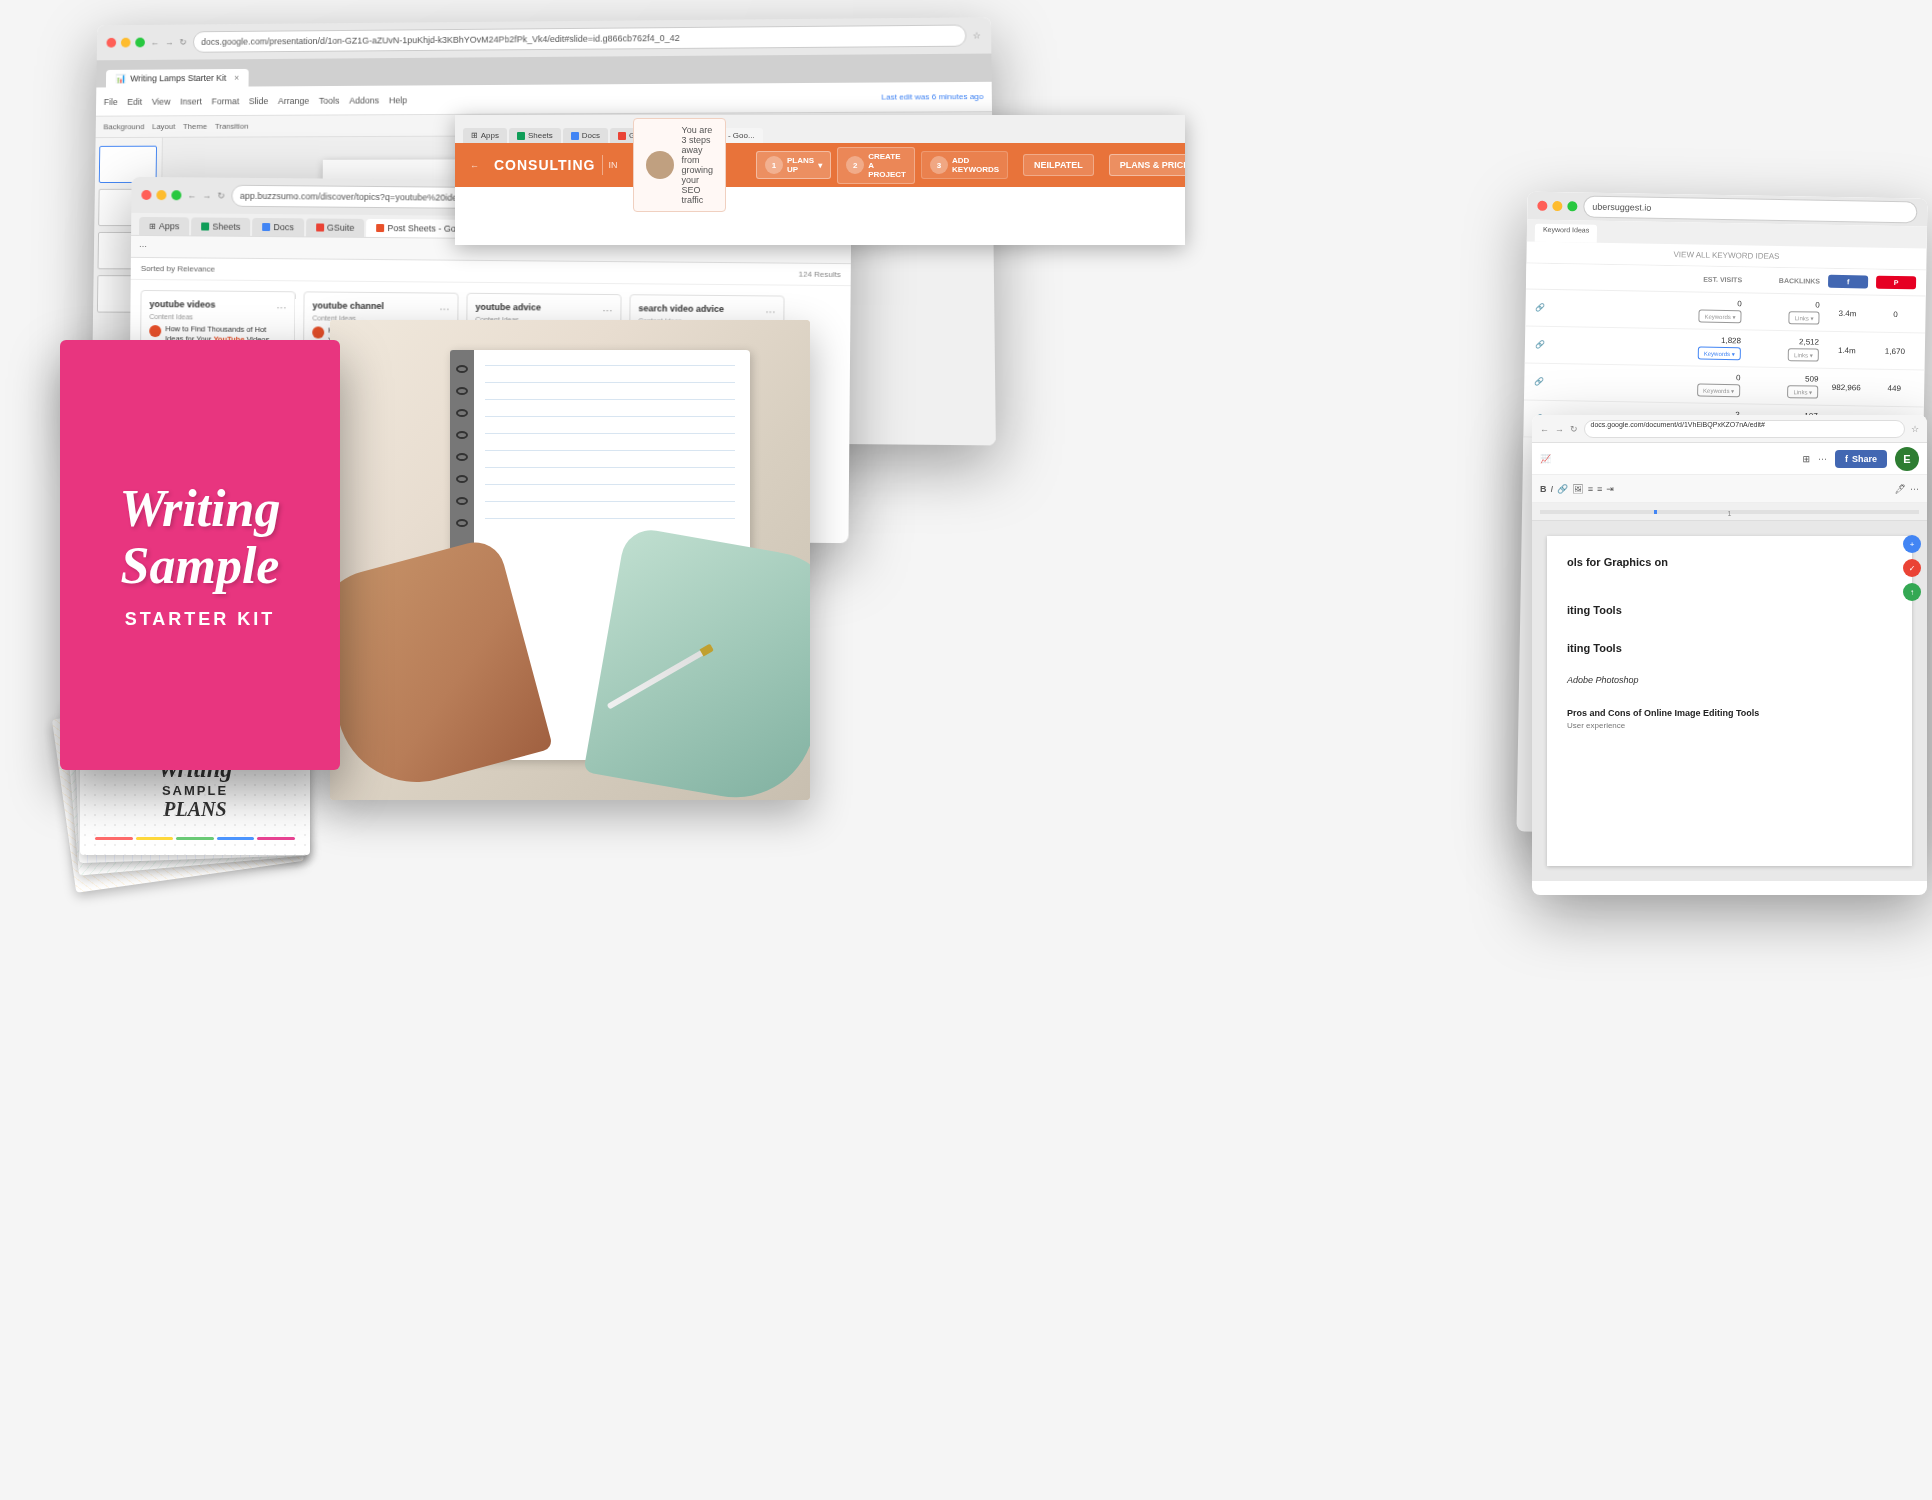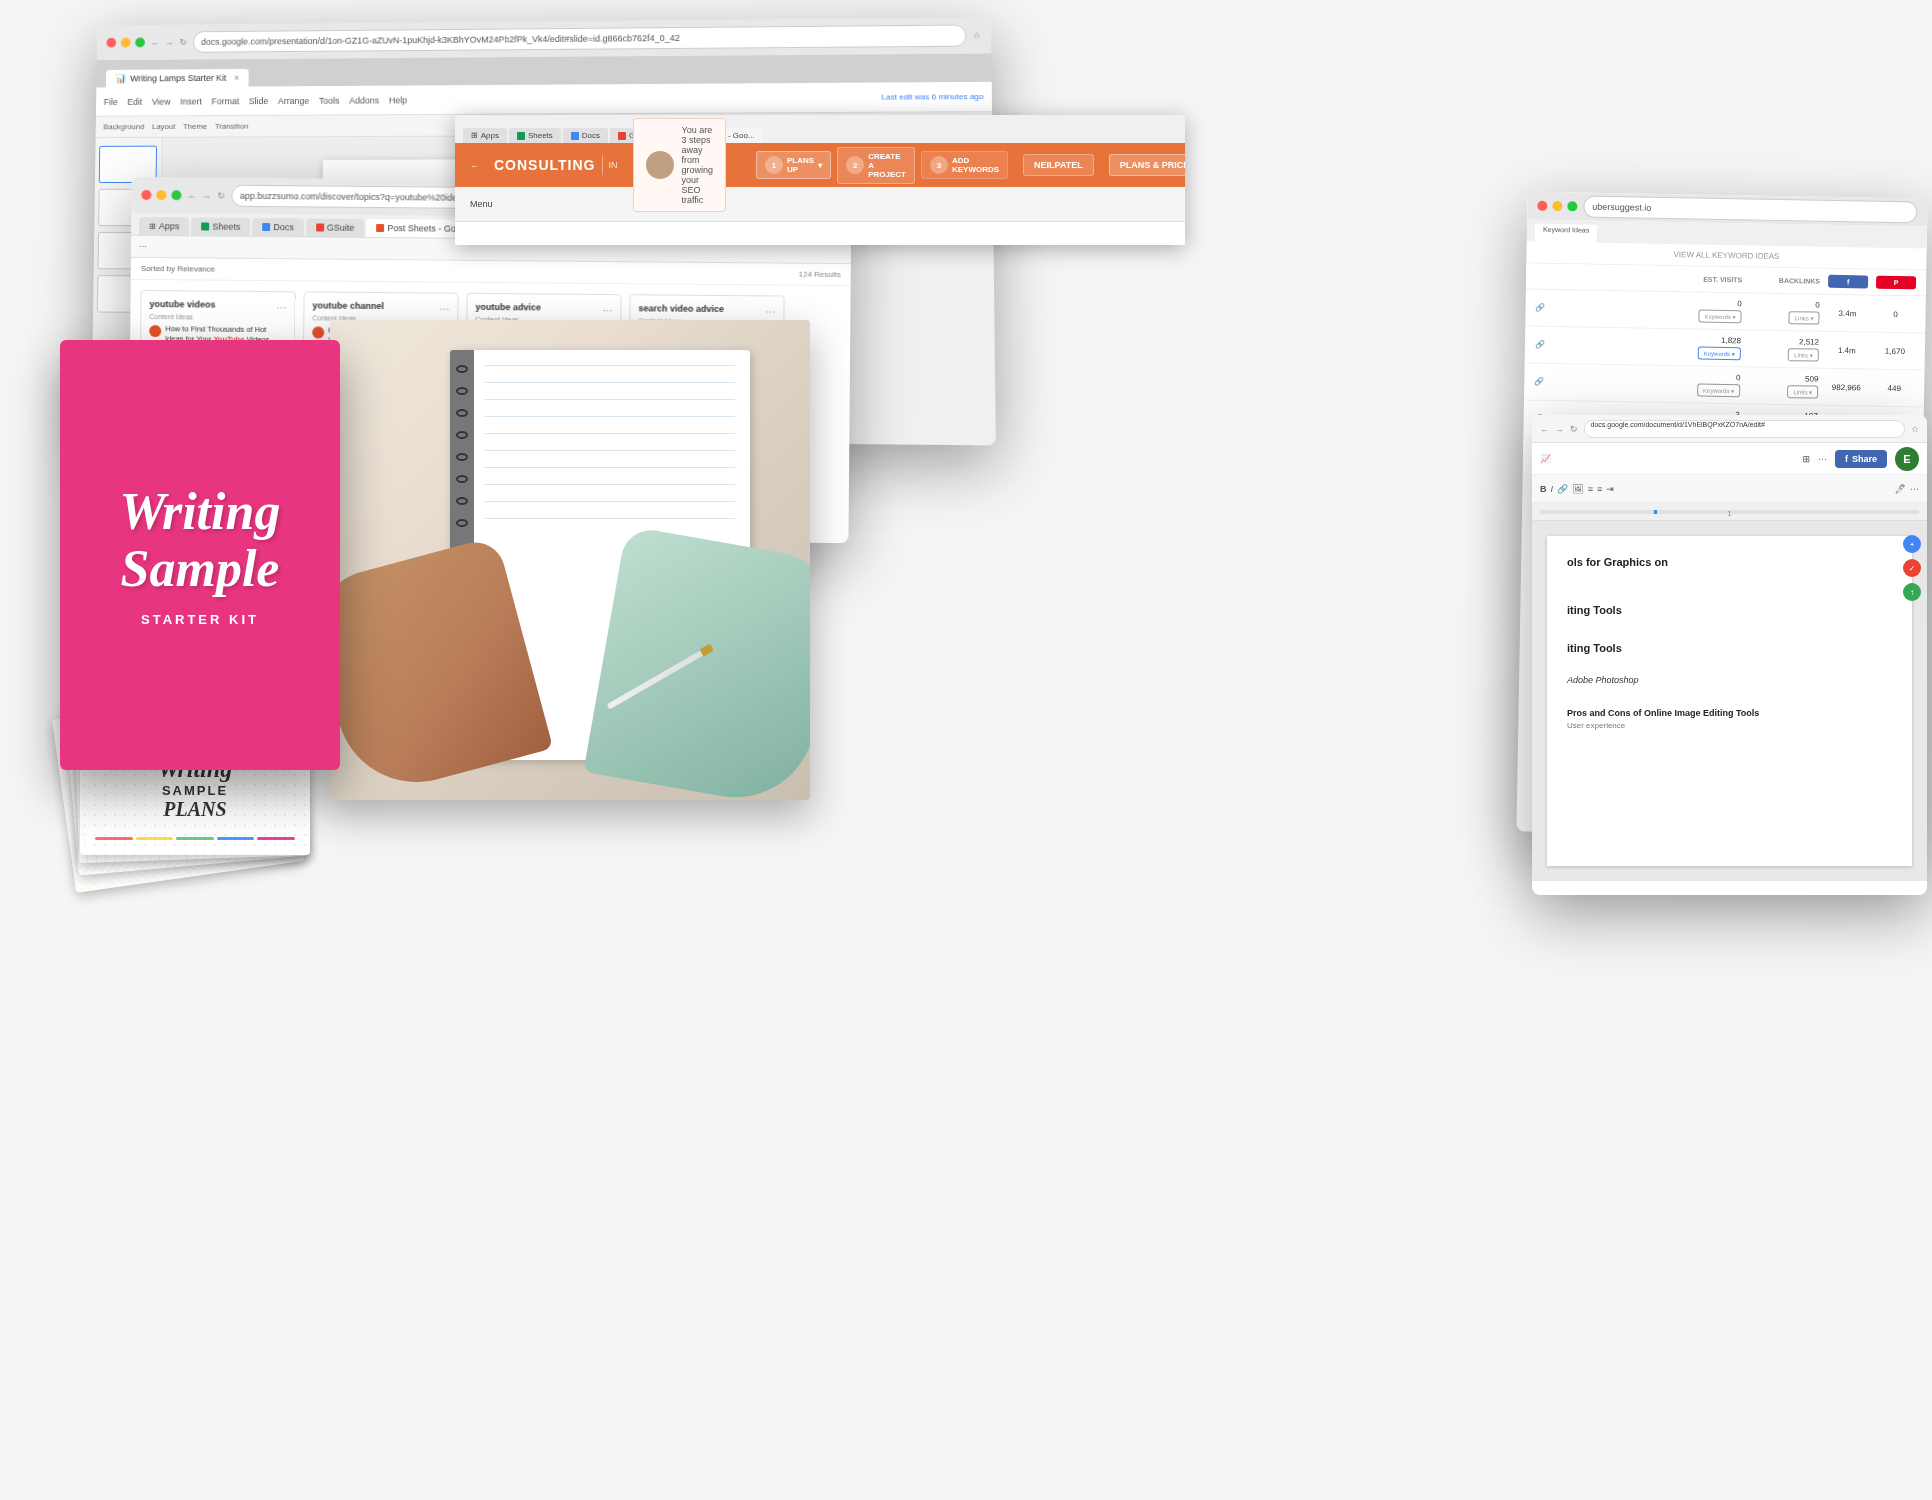--- a/index.html
+++ b/index.html
@@ -620,21 +620,21 @@
       font-size: 52px;
       font-weight: bold;
       color: #fff;
       text-align: center;
       line-height: 1.1;
       font-style: italic;
       text-shadow: 2px 2px 4px rgba(0,0,0,0.2);
     }
 
     .writing-card-subtitle {
-      font-size: 13px;
+      font-size: 18px;
       font-weight: bold;
       color: #fff;
       letter-spacing: 3px;
       text-align: center;
       margin-top: 15px;
     }
 
     
     .stacked-cards {
       position: absolute;
@@ -970,25 +970,20 @@
           <div class="step-badge">3</div>
           <span>ADD KEYWORDS</span>
         </div>
       </div>
 
       <div class="neil-btn neil-btn-consulting">NEILPATEL</div>
       <div class="neil-btn neil-btn-plans">PLANS &amp; PRICING</div>
 
     </div>
 
-    <div class="neil-subnav">
-      <div class="neil-menu-item">
-        <span>Menu</span>
-      </div>
-    </div>
   </div>
 
   <div class="browser-window keyword-window">
     <div class="browser-bar" style="height:28px;">
       <div class="browser-dots">
         <div class="dot dot-red"></div>
         <div class="dot dot-yellow"></div>
         <div class="dot dot-green"></div>
       </div>
       <div class="browser-url">

